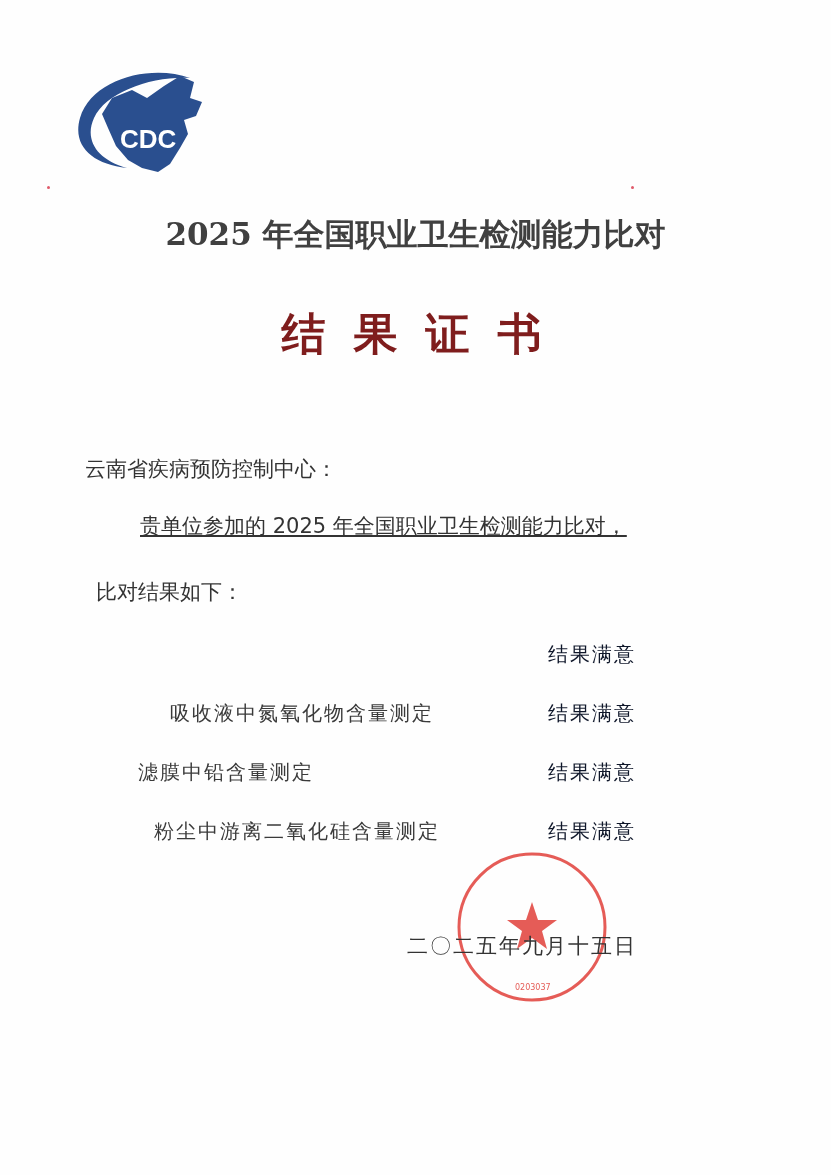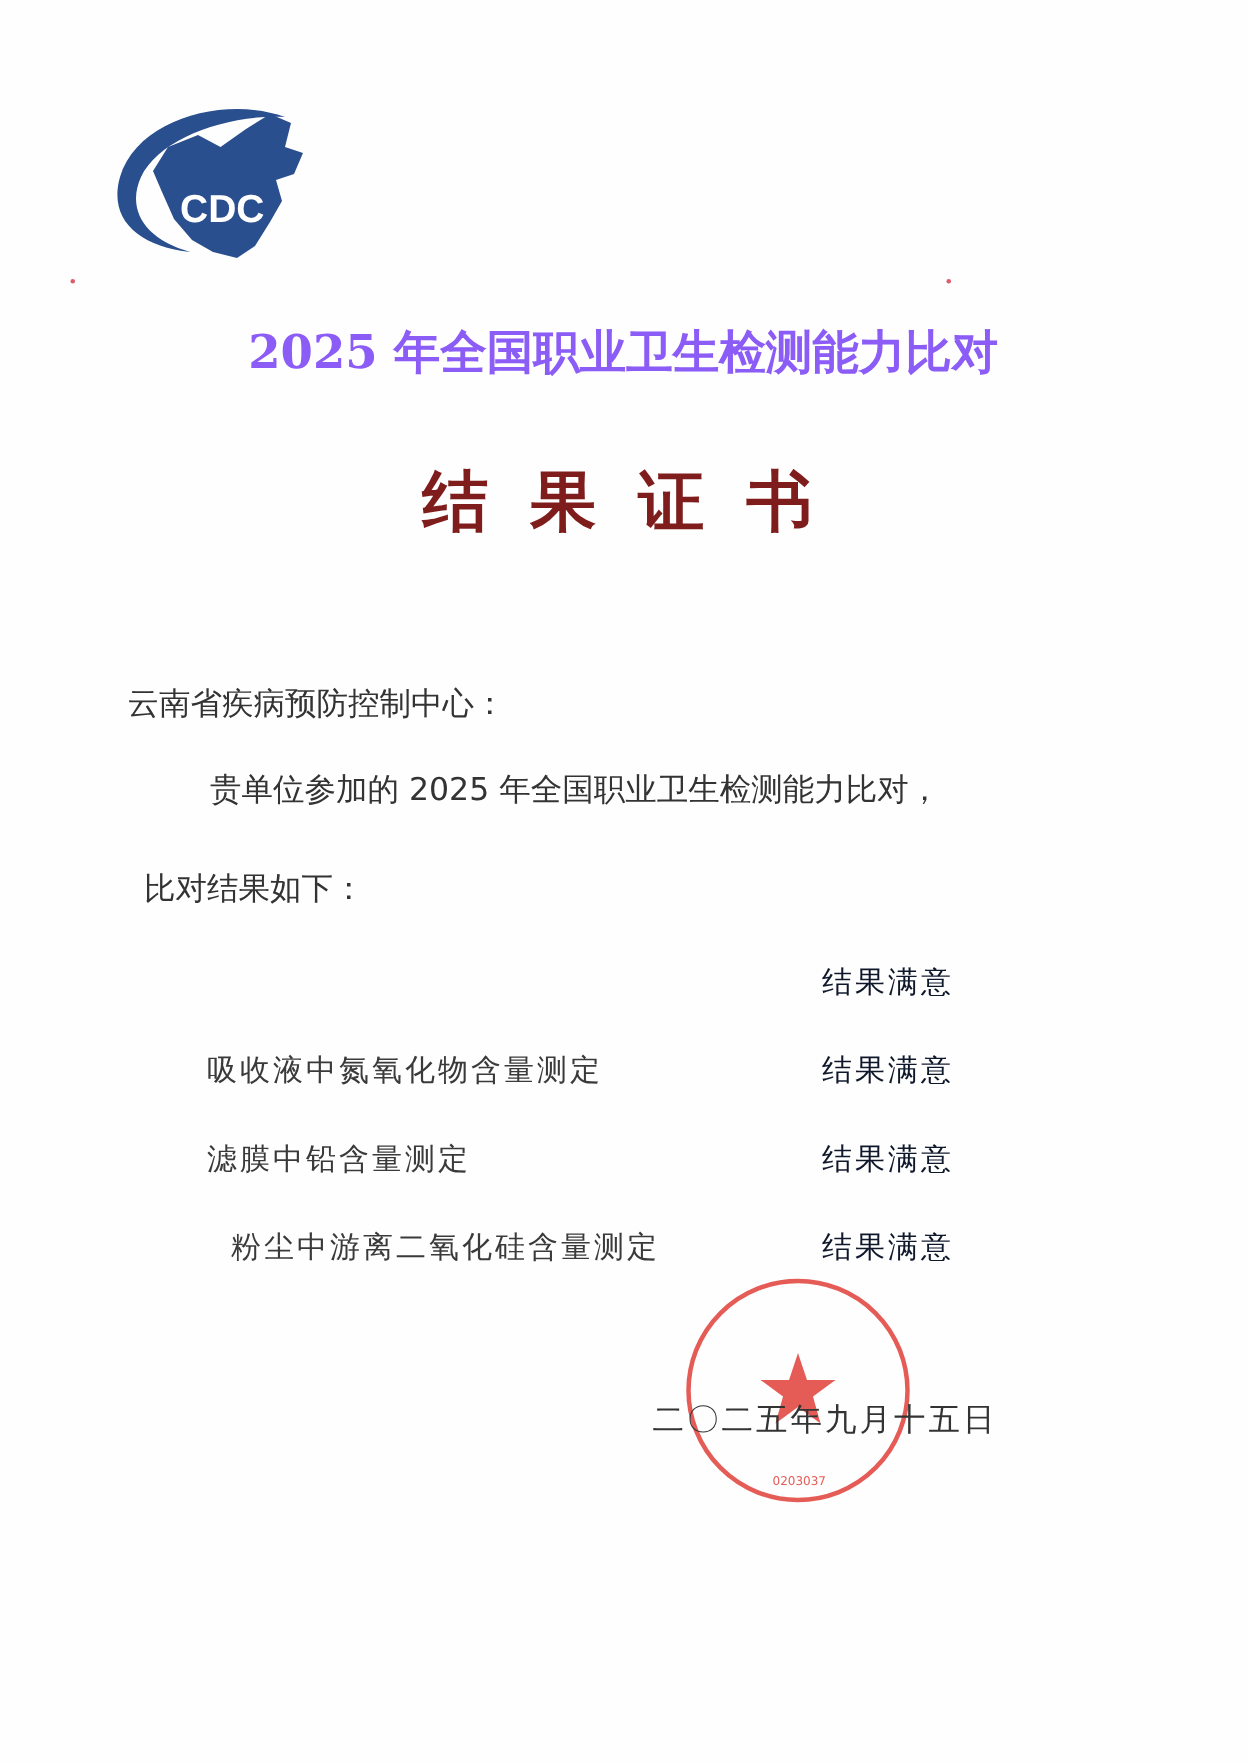--- a/index.html
+++ b/index.html
@@ -2,52 +2,52 @@
 <html><head>
 <meta charset="utf-8">
 <style>
   html, body { margin: 0; padding: 0; background: #ffffff; }
   body { width: 831px; height: 1175px; position: relative; overflow: hidden;
          font-family: "DejaVu Sans", sans-serif; color: #2b2b2b; }
   .page { position: absolute; left: 0; top: 0; width: 831px; height: 1175px; background: #fefefe; }
   .logo { position: absolute; left: 72px; top: 68px; width: 140px; height: 125px; }
   .dot { position: absolute; width: 3px; height: 3px; background: #e05a6a; border-radius: 50%; }
   .title { position: absolute; left: 0; width: 831px; top: 214px; text-align: center;
-           font-family: "DejaVu Serif", serif; font-weight: bold; font-size: 31px; letter-spacing: 0px; color: #8b5cf6; }
+           font-family: "DejaVu Serif", serif; font-weight: bold; font-size: 31px; letter-spacing: 0px; color: #404040; }
   .subtitle { position: absolute; left: 0; width: 831px; top: 305px; text-align: center;
               font-family: "DejaVu Serif", serif; font-weight: bold; font-size: 44px; letter-spacing: 28px; color: #7f1d1d; padding-left: 20px; box-sizing: border-box; }
   .text { position: absolute; font-size: 21px; color: #333; white-space: nowrap; text-align: right; }
   .item { position: absolute; left: 138px; font-size: 20px; color: #3a3a3a; letter-spacing: 2px; white-space: nowrap; }
   .result { position: absolute; left: 548px; font-size: 20px; color: #0f172a; letter-spacing: 2px; white-space: nowrap; }
   .seal { position: absolute; left: 455px; top: 850px; width: 155px; height: 155px; }
-  .date { position: absolute; left: 407px; top: 932px; font-size: 21px; color: #333; letter-spacing: 2px; white-space: nowrap; margin-left: 28px; }
+  .date { position: absolute; left: 407px; top: 932px; font-size: 21px; color: #333; letter-spacing: 2px; white-space: nowrap; }
 </style>
 </head>
 <body>
 
 <div class="page">
 
   <svg class="logo" viewBox="0 0 140 125">
     <path d="M40 30 L60 22 L75 30 L92 18 L108 8 L122 14 L118 30 L130 34 L124 48 L112 52 L116 66 L108 80 L98 96 L86 104 L70 100 L56 92 L44 78 L36 60 L30 46 Z" fill="#2a4f8f"></path>
     <path d="M118 10 C 80 -4, 20 10, 8 50 C 0 78, 20 96, 55 100 C 25 92, 12 72, 22 50 C 34 24, 80 8, 118 10 Z" fill="#2a4f8f"></path>
     <text x="48" y="80" font-family="Liberation Sans, sans-serif" font-size="26" fill="#ffffff" font-weight="bold">CDC</text>
   </svg>
 
   <div class="dot" style="left:47px; top:186px;"></div>
   <div class="dot" style="left:631px; top:186px;"></div>
 
   <div class="title">2025 年全国职业卫生检测能力比对</div>
   <div class="subtitle">结果证书</div>
 
   <div class="text" style="left:85px; top:455px;">云南省疾病预防控制中心：</div>
-  <div class="text" style="left:140px; top:512px;">贵单位参加的 2025 年全国职业卫生检测能力比对，</div>
+  <div class="text" style="left:140px; top:512px;text-decoration:underline;">贵单位参加的 2025 年全国职业卫生检测能力比对，</div>
   <div class="text" style="left:96px; top:578px;">比对结果如下：</div>
 
   <div class="result" style="top:641px;">结果满意</div>
-  <div class="item" style="top:700px;">吸收液中氮氧化物含量测定</div>
+  <div class="item" style="top:700px;margin-left:32px;">吸收液中氮氧化物含量测定</div>
   <div class="result" style="top:700px;">结果满意</div>
   <div class="item" style="top:759px;">滤膜中铅含量测定</div>
   <div class="result" style="top:759px;">结果满意</div>
   <div class="item" style="top:818px;margin-left:16px;">粉尘中游离二氧化硅含量测定</div>
   <div class="result" style="top:818px;">结果满意</div>
 
   <svg class="seal" viewBox="0 0 155 155">
     <circle cx="77" cy="77" r="73" fill="none" stroke="#e0403a" stroke-width="3" opacity="0.85"></circle>
     <polygon points="77,52 83,70 102,70 87,81 92,99 77,88 62,99 67,81 52,70 71,70" fill="#e0403a" opacity="0.85"></polygon>
     <text x="60" y="140" font-size="8" fill="#e0403a" opacity="0.85" font-family="DejaVu Sans, sans-serif">0203037</text>

